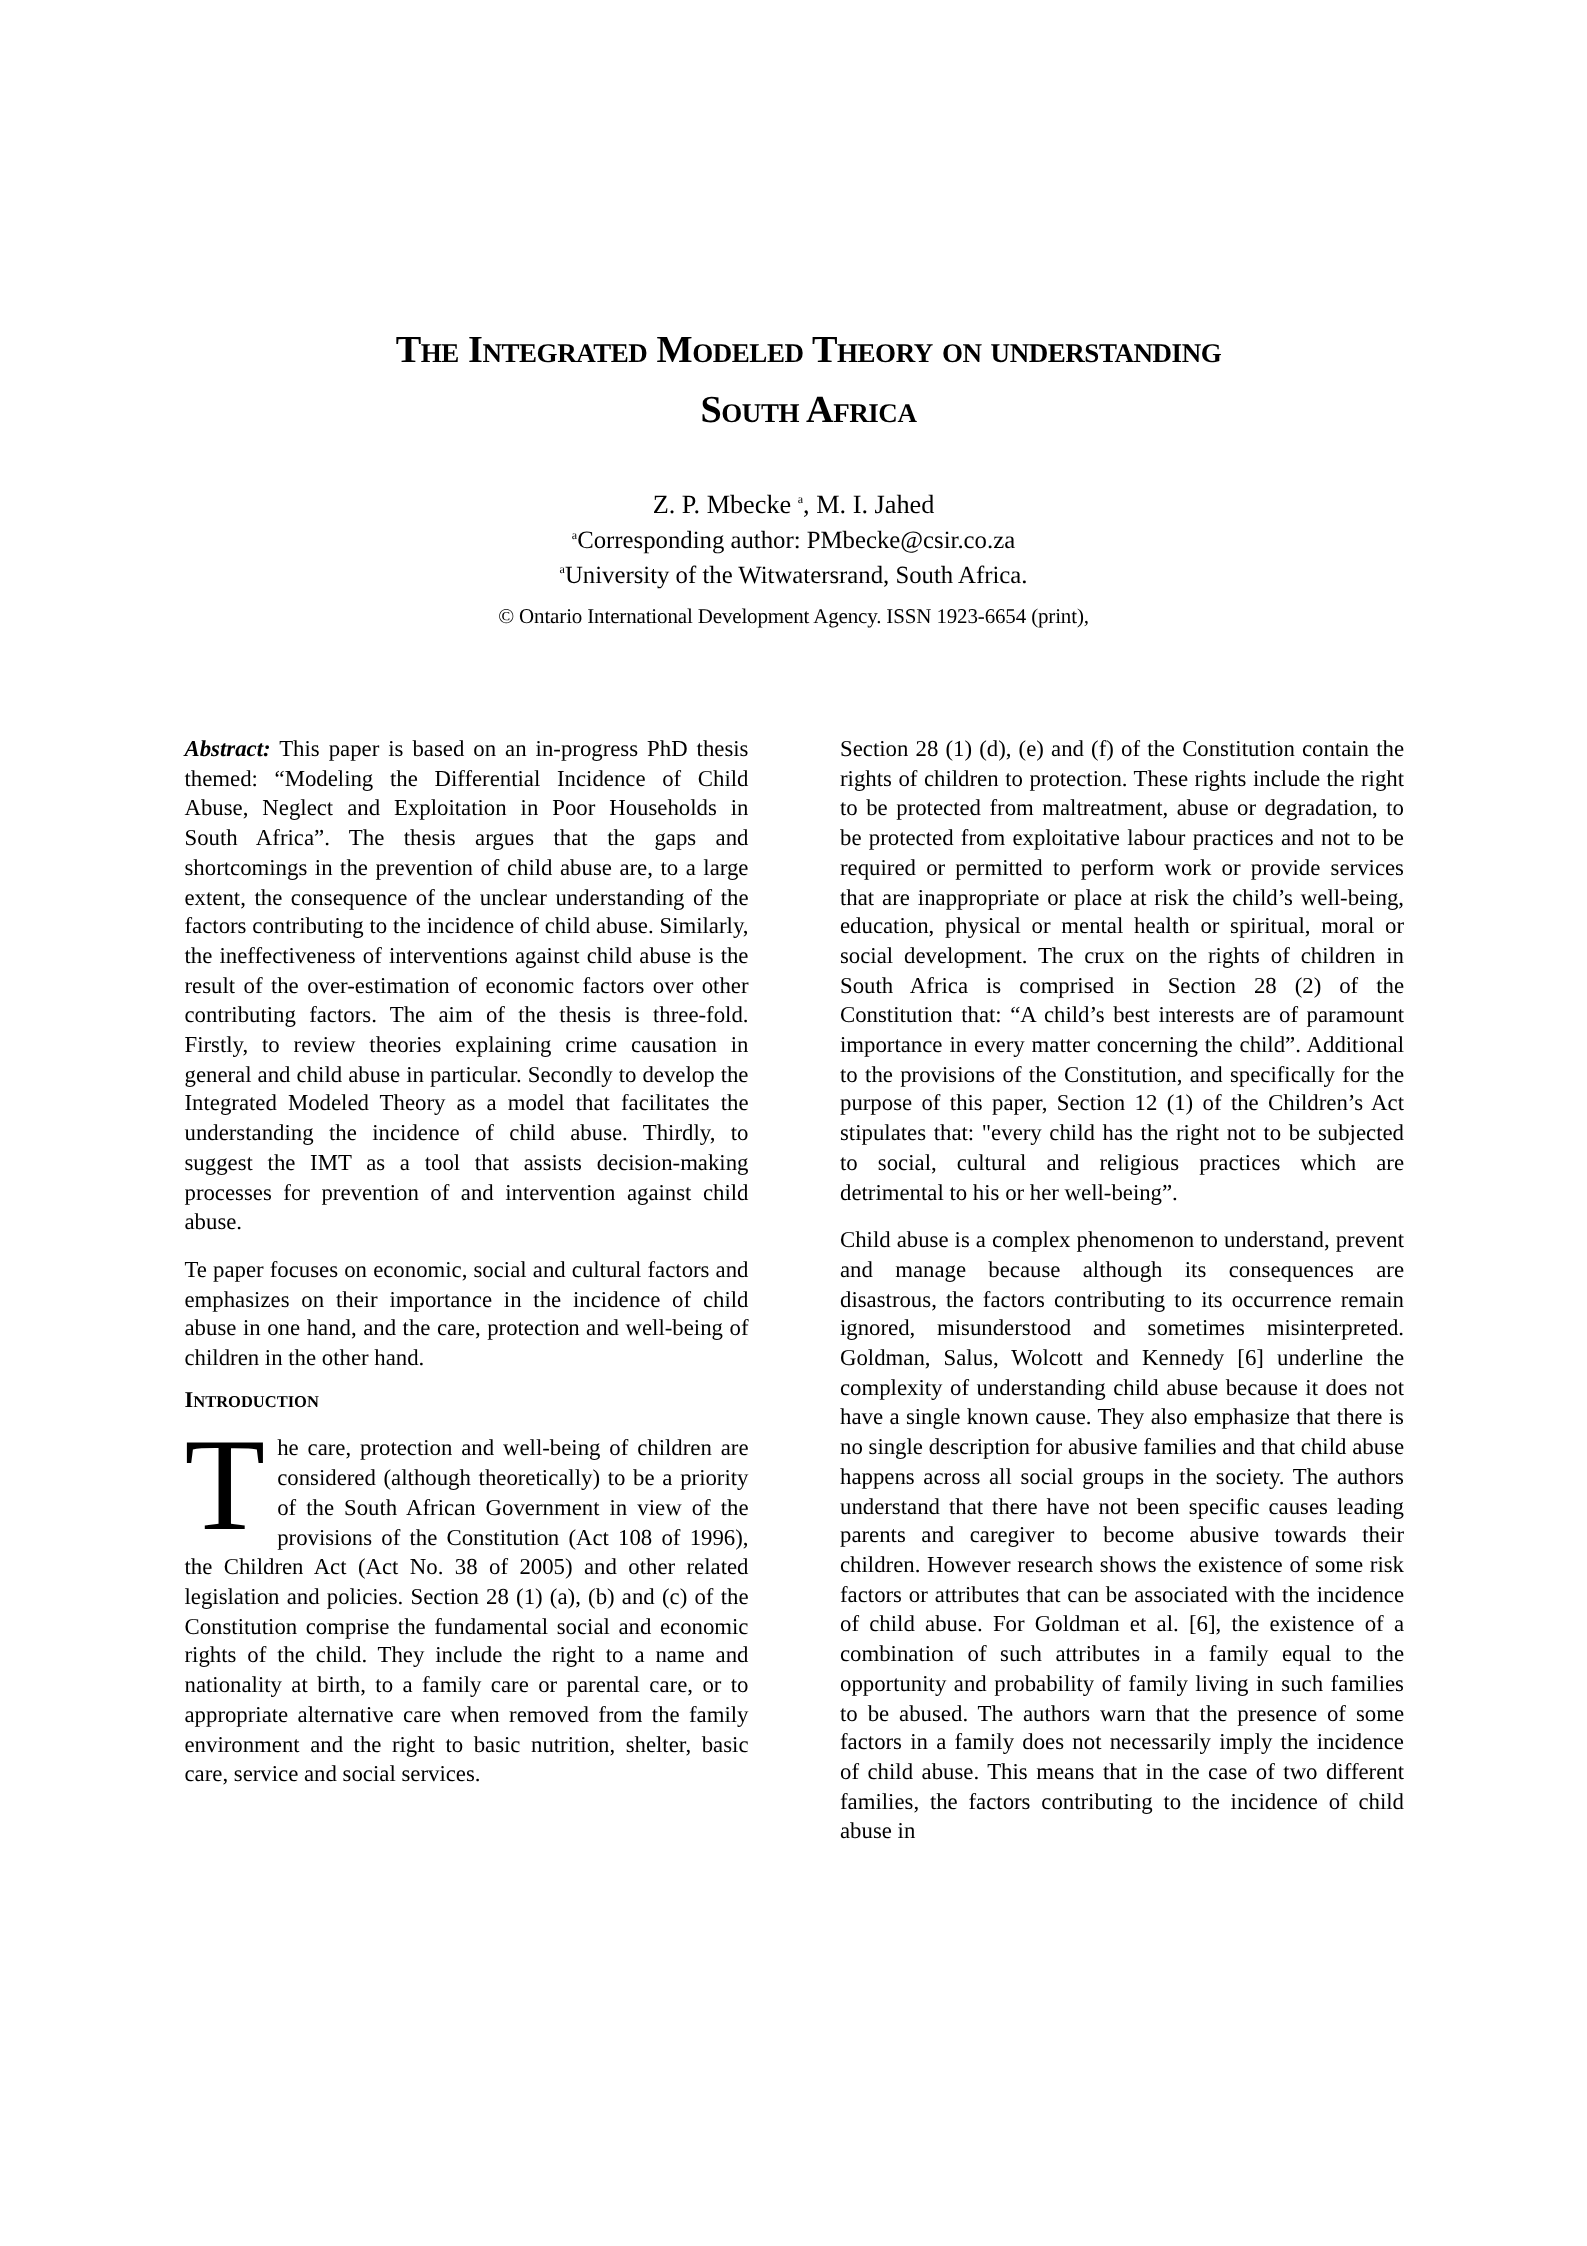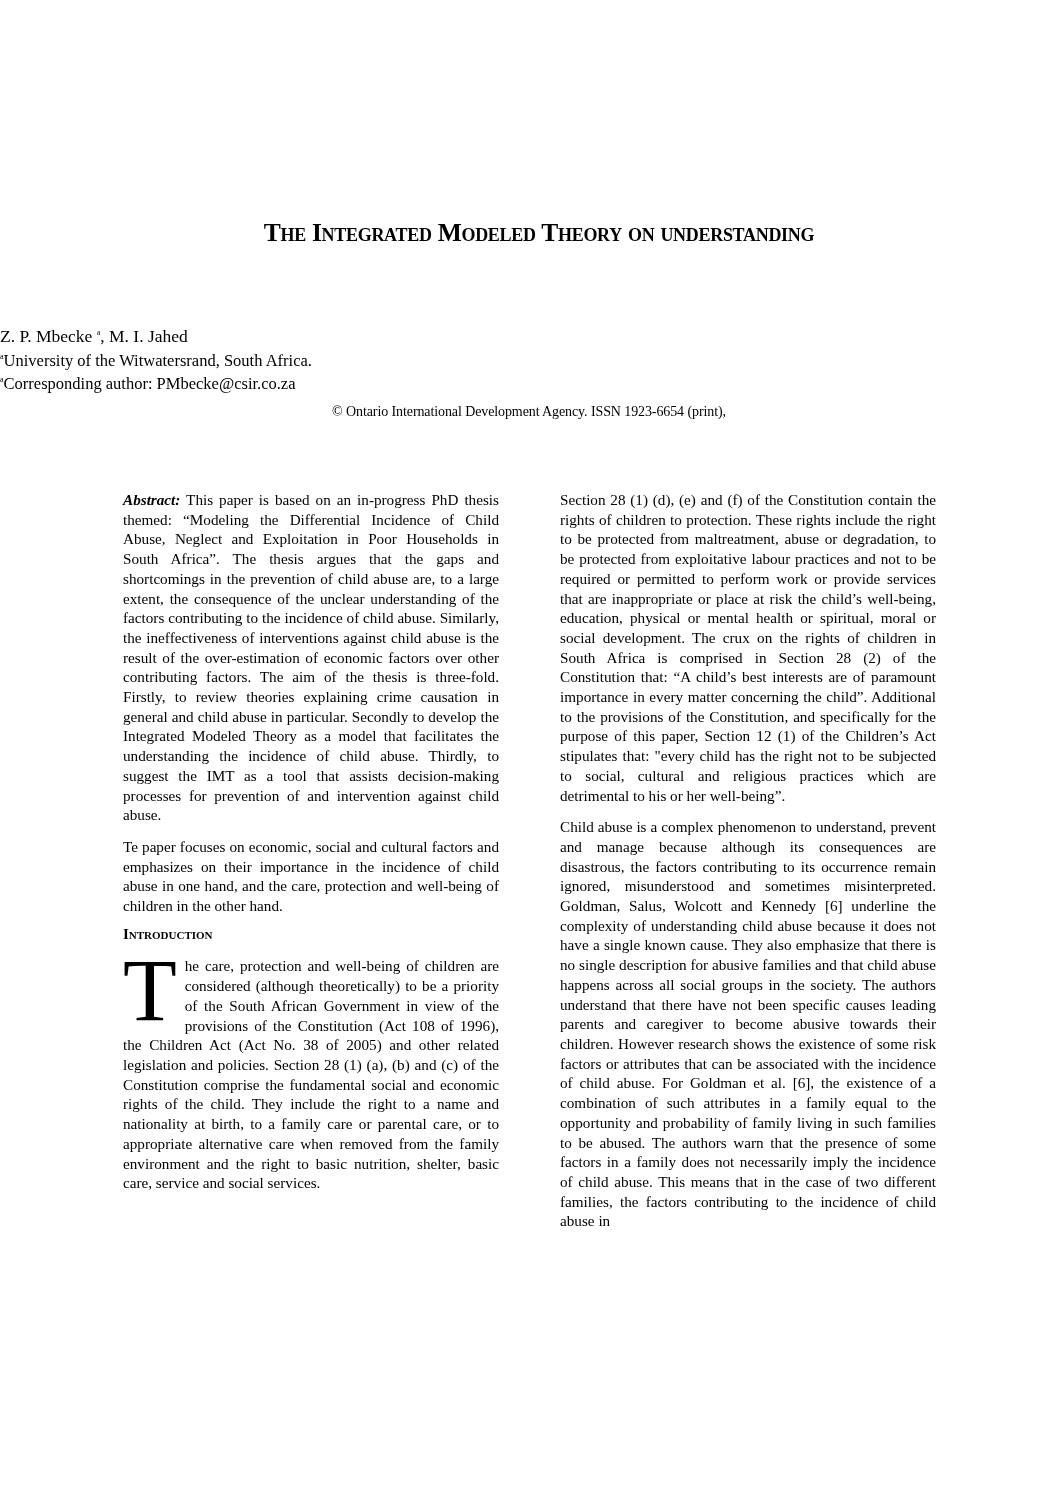--- a/index.html
+++ b/index.html
@@ -30,20 +30,21 @@
     }
     .title-line {
       display: block;
       white-space: nowrap;
     }
     .authors-block {
       position: absolute;
       left: 0;
       width: 1058px;
       top: 322px;
+      text-align: center;
       font-size: 16.5px;
       line-height: 20px;
     }
     .authors-block .authors {
       font-size: 17.5px;
       line-height: 22px;
     }
     .sup {
       font-size: 8px;
       vertical-align: super;
@@ -91,32 +92,33 @@
       margin: 2px 8px 0 0;
       font-family: "Liberation Serif", serif;
       font-weight: normal;
     }
   </style>
 </head>
 <body>
 
 <div class="page-title">
   <span class="title-line">The Integrated Modeled Theory on understanding</span>
+  <span class="title-line">South Africa</span>
 </div>
 
 <div class="authors-block">
   <div class="authors">
     <span>Z. P. Mbecke</span>
     <span class="sup">a</span><span>, M. I. Jahed</span>
   </div>
   <div>
-    <span class="sup">a</span><span>University of the Witwatersrand, South Africa.</span>
+    <span class="sup">a</span><span>Corresponding author: PMbecke@csir.co.za</span>
   </div>
   <div>
-    <span class="sup">a</span><span>Corresponding author: PMbecke@csir.co.za</span>
+    <span class="sup">a</span><span>University of the Witwatersrand, South Africa.</span>
   </div>
 </div>
 
 <div class="copyright">
   <div>© Ontario International Development Agency. ISSN 1923-6654 (print),</div>
 </div>
 
 <div class="column col-left">
   <p class="para">
     <span class="label-bold-italic">Abstract:</span><span> This paper is based on an in-progress PhD thesis themed: “Modeling the Differential Incidence of Child Abuse, Neglect and Exploitation in Poor Households in South Africa”. The thesis argues that the gaps and shortcomings in the prevention of child abuse are, to a large extent, the consequence of the unclear understanding of the factors contributing to the incidence of child abuse. Similarly, the ineffectiveness of interventions against child abuse is the result of the over-estimation of economic factors over other contributing factors. The aim of the thesis is three-fold. Firstly, to review theories explaining crime causation in general and child abuse in particular. Secondly to develop the Integrated Modeled Theory as a model that facilitates the understanding the incidence of child abuse. Thirdly, to suggest the IMT as a tool that assists decision-making processes for prevention of and intervention against child abuse.</span>

